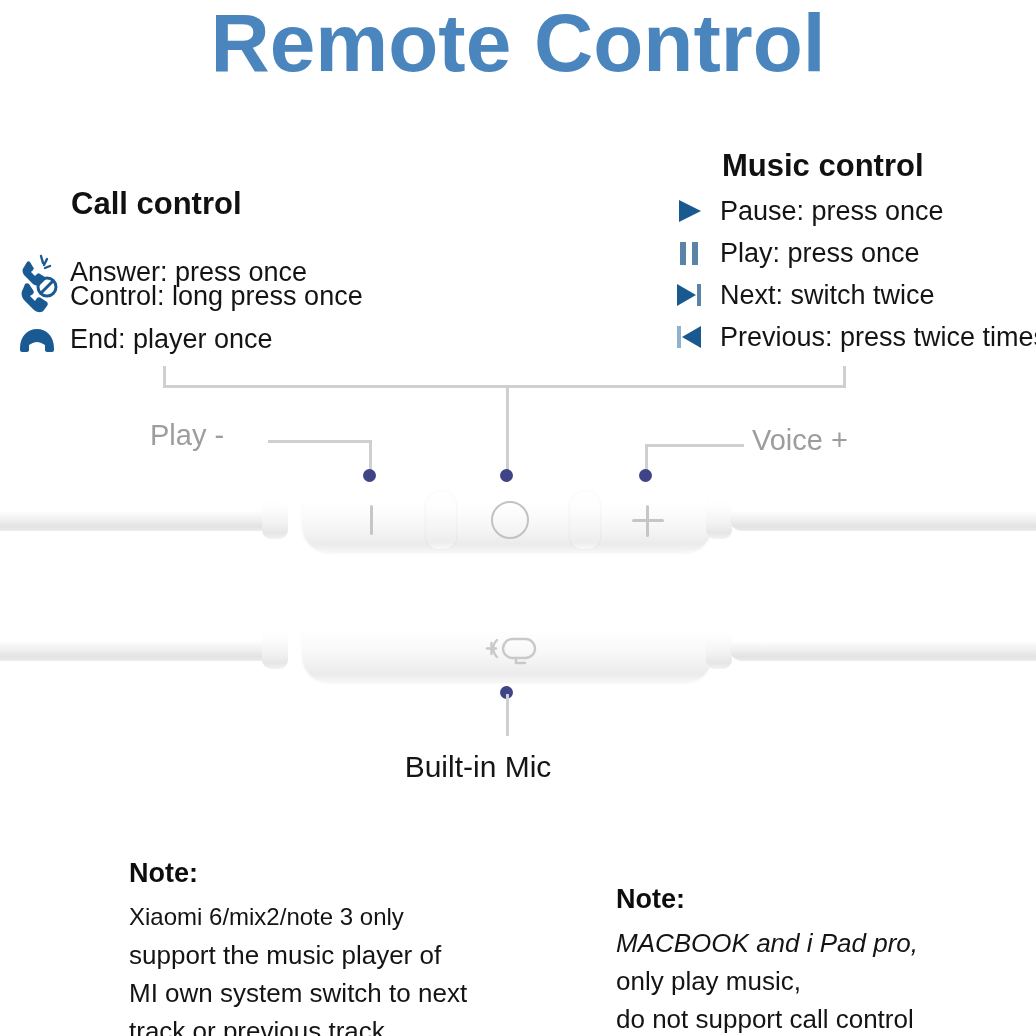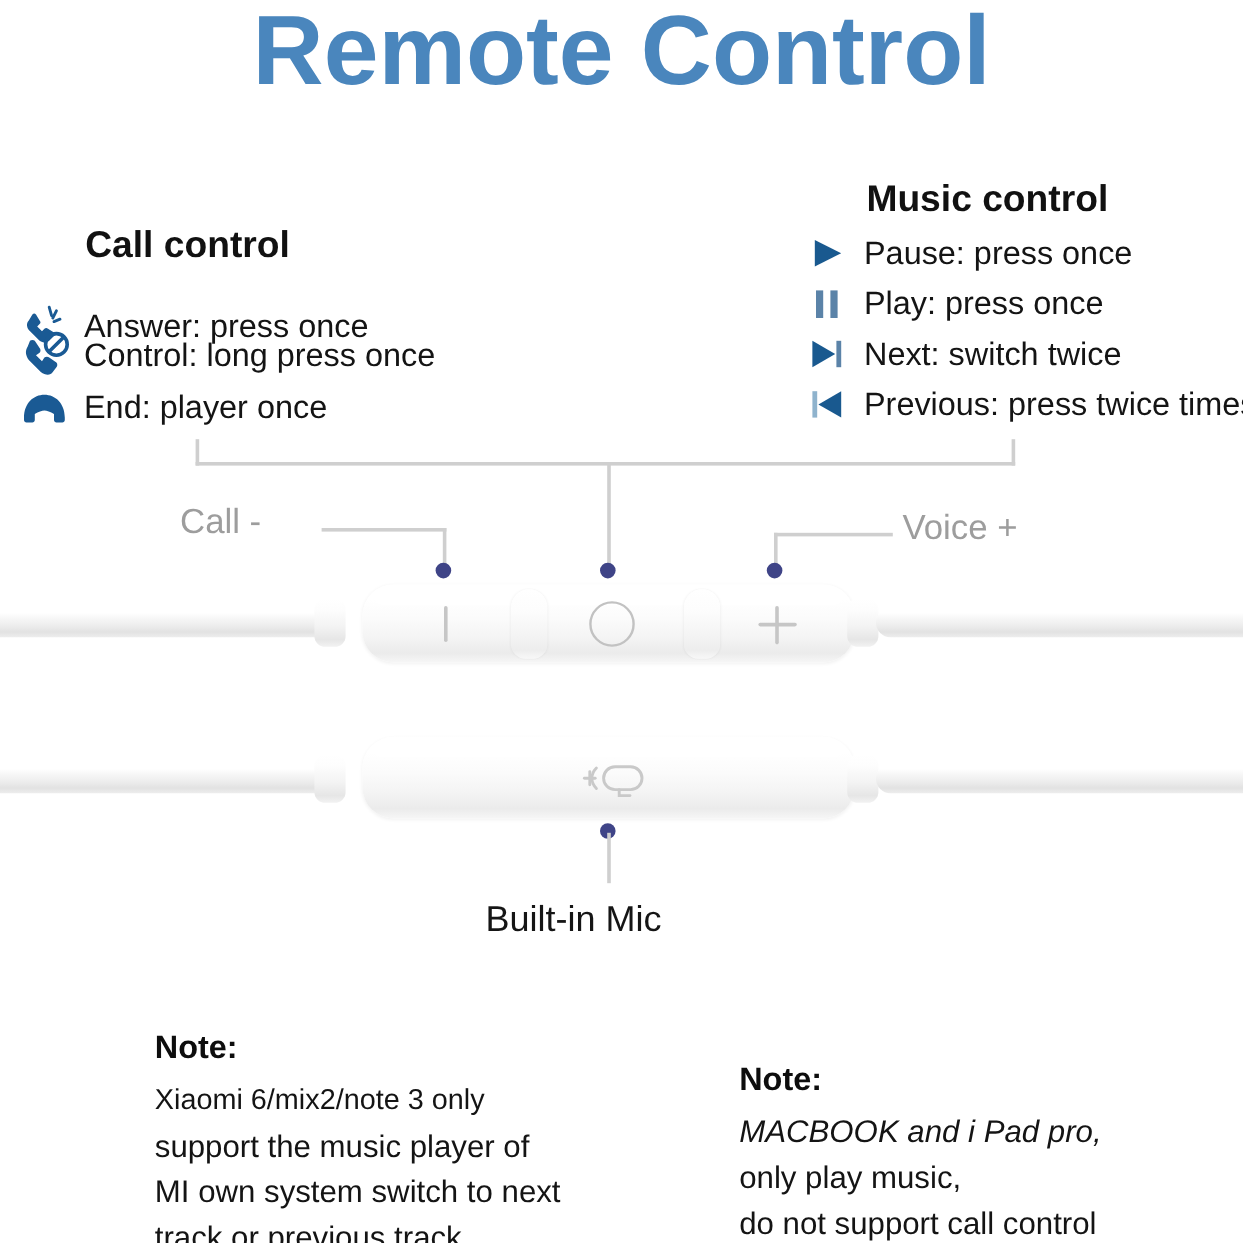--- a/index.html
+++ b/index.html
@@ -266,21 +266,21 @@
     <span class="row-label">Previous: press twice times</span>
   </div>
 
   <div class="line v" style="left:163px; top:366px; height:22px;"></div>
   <div class="line h" style="left:163px; top:385px; width:683px;"></div>
   <div class="line v" style="left:843px; top:366px; height:22px;"></div>
 
   <div class="line v" style="left:506px; top:385px; height:88px;"></div>
   <div class="dot" style="left:500px; top:469px;"></div>
 
-  <div class="voice-label" id="voice-minus-label">Call -</div>
+  <div class="voice-label" id="voice-minus-label">Play -</div>
   <div class="line h" style="left:268px; top:440px; width:104px;"></div>
   <div class="line v" style="left:369px; top:440px; height:34px;"></div>
   <div class="dot" style="left:363px; top:469px;"></div>
 
   <div class="voice-label" id="voice-plus-label">Voice +</div>
   <div class="line h" style="left:645px; top:444px; width:99px;"></div>
   <div class="line v" style="left:645px; top:444px; height:30px;"></div>
   <div class="dot" style="left:639px; top:469px;"></div>
 
   <div class="cable" style="left:-12px; top:507px; width:290px;"></div>

